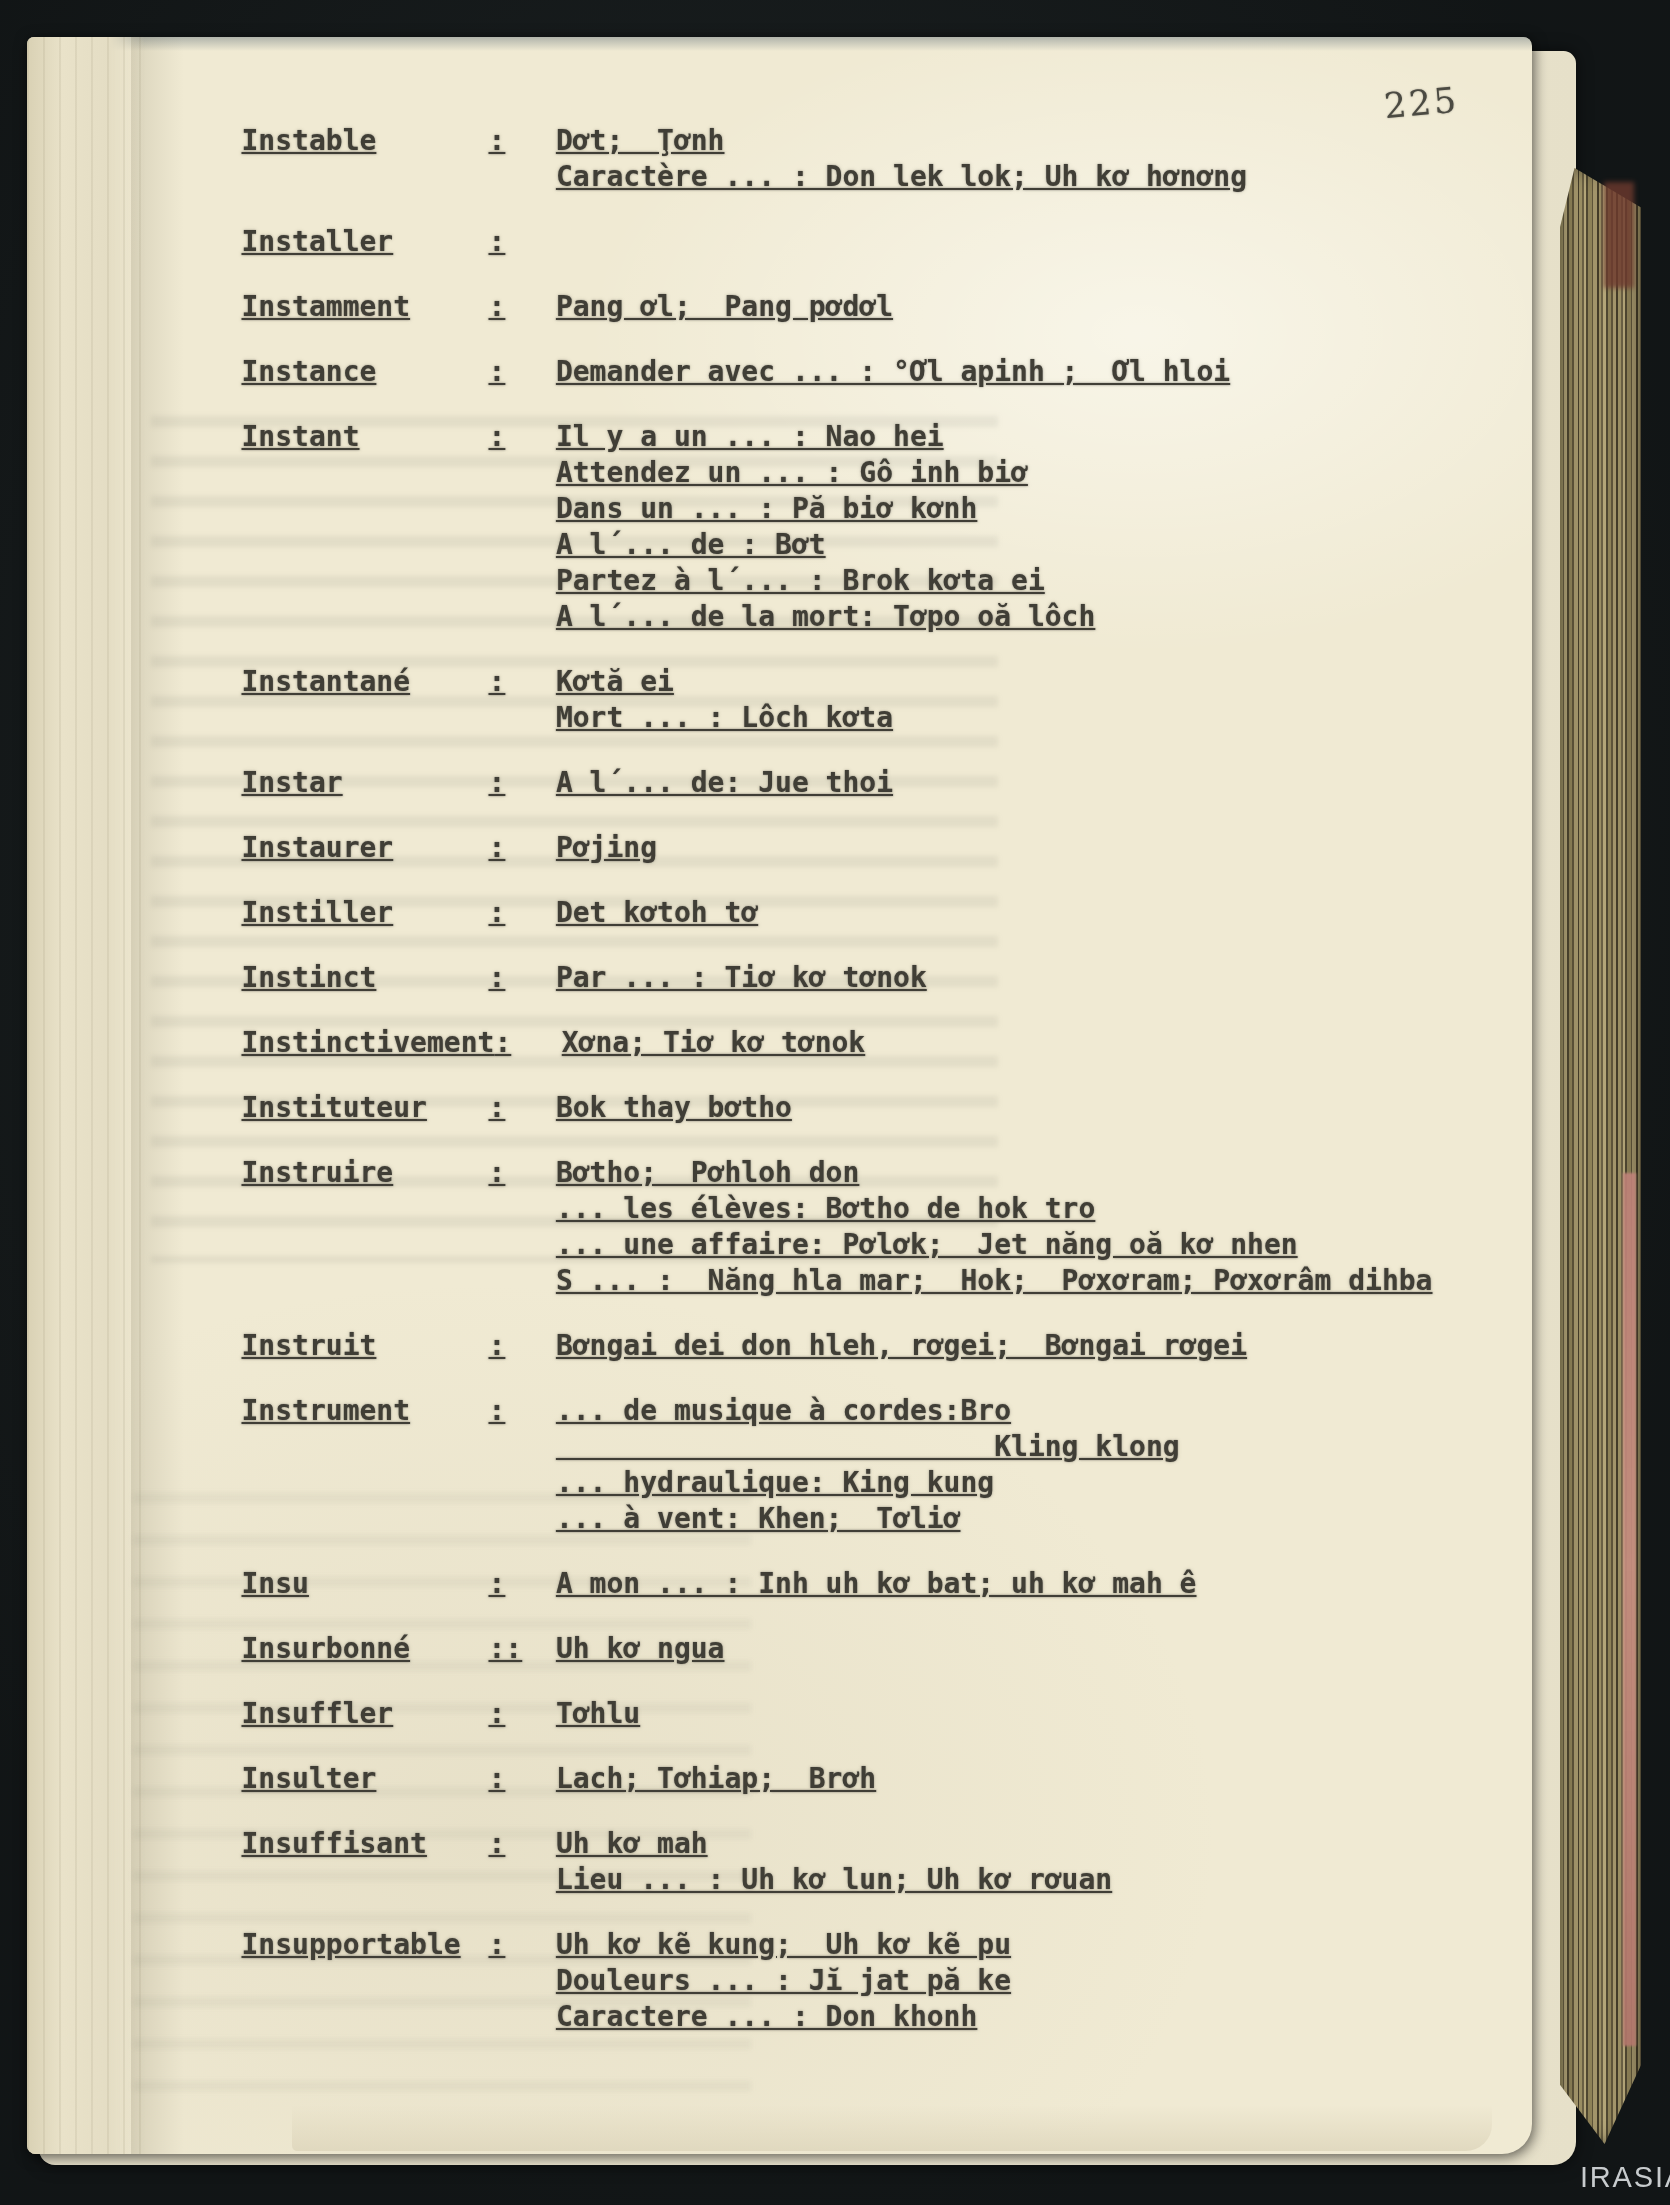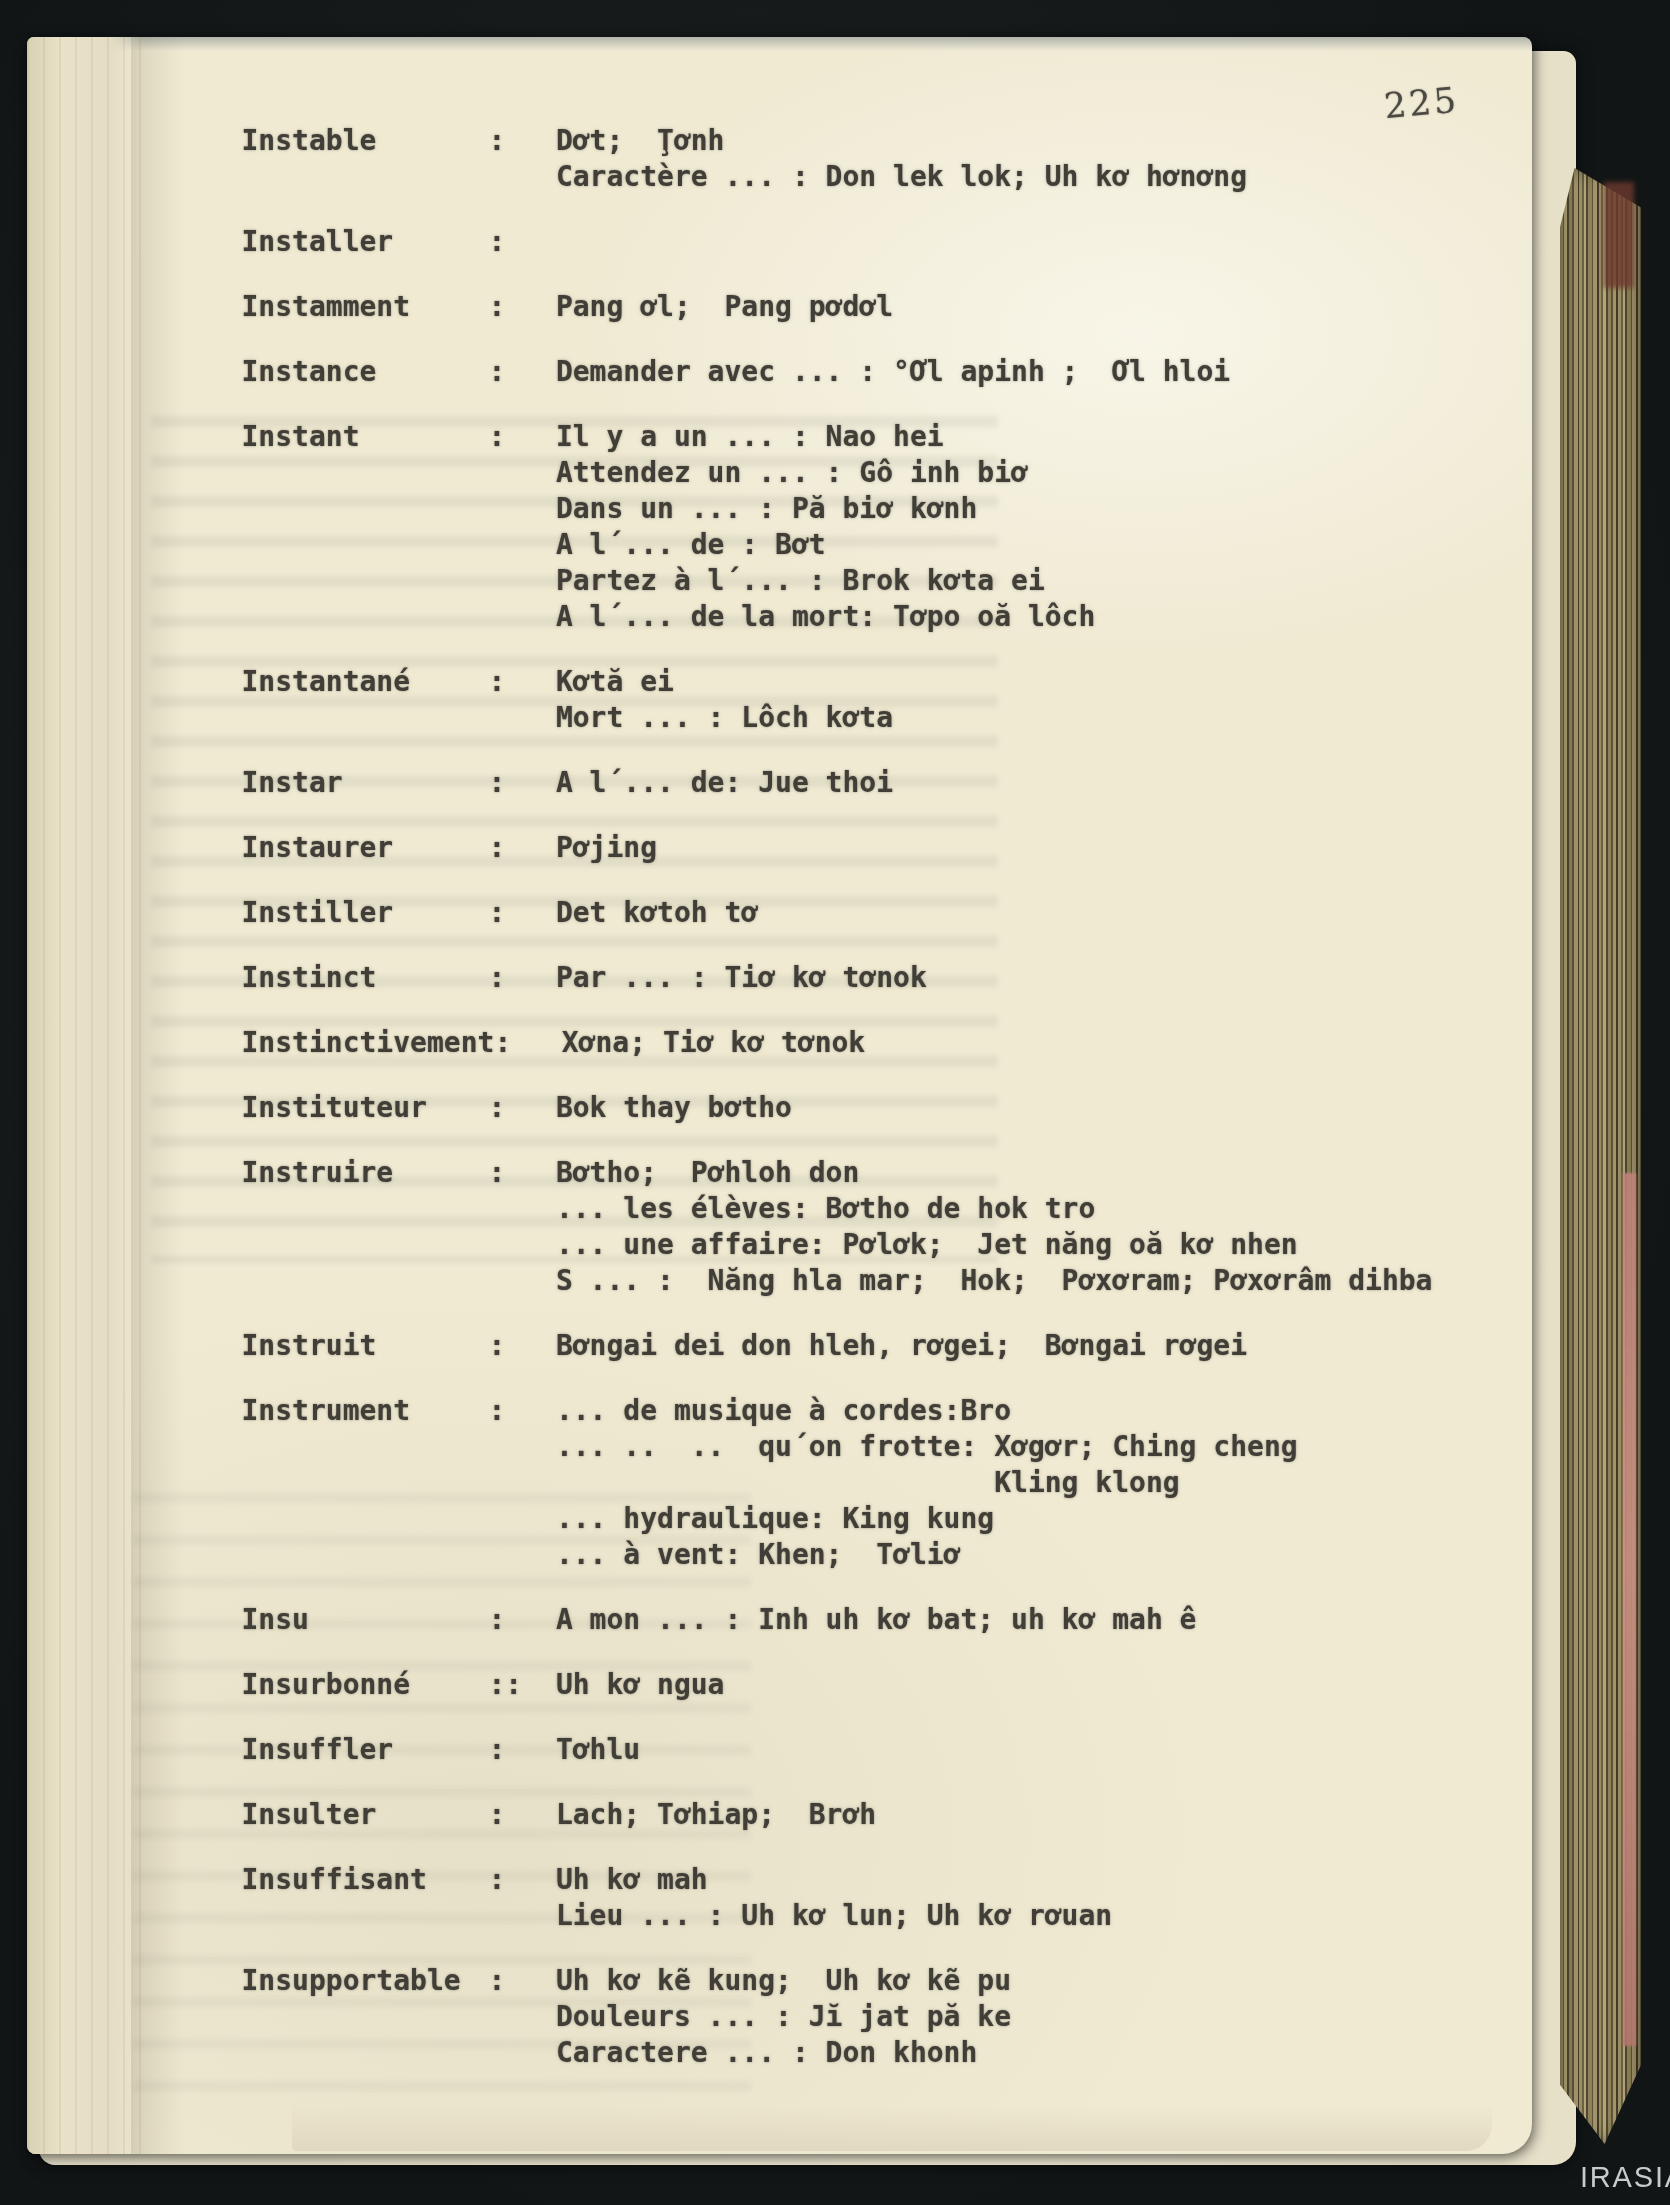--- a/index.html
+++ b/index.html
@@ -90,20 +90,21 @@
   .page-number{
     position:absolute;left:1357px;top:46px;
     font-family:"DejaVu Serif",serif;font-size:35px;color:#4b4a42;
     transform:rotate(-5deg);letter-spacing:2.6px;
     text-shadow:0 0 1.8px rgba(75,74,66,.5);
   }
   .entries{
     position:absolute;left:215px;top:86px;width:1279px;
     font-size:28px;line-height:36px;font-weight:bold;color:#403e36;
     text-shadow:0 0 1.8px rgba(64,62,54,.55), 0 0 5.3px rgba(64,62,54,.12);
+    text-decoration:underline;
   }
   .entry{display:flex;margin-bottom:29px;}
   .hw{min-width:247px;flex:none;white-space:pre;}
   .sep{width:19.4px;flex:none;white-space:pre;}
   .defs{flex:none;margin-left:48px;}
   .line{white-space:pre;}
   
   .watermark{
     position:absolute;left:1580px;top:2161px;
     font-family:"Liberation Sans",sans-serif;font-size:29px;
@@ -234,21 +235,20 @@
         <div class="sep">:</div>
         <div class="defs">
           <div class="line">Bơngai dei don hleh, rơgei;  Bơngai rơgei</div>
         </div>
       </div>
       <div class="entry">
         <div class="hw">Instrument</div>
         <div class="sep">:</div>
         <div class="defs">
           <div class="line">... de musique à cordes:Bro</div>
-          <div class="line">... ..  ..  qu´on frotte: Xơgơr; Ching cheng</div>
           <div class="line">                          Kling klong</div>
           <div class="line">... hydraulique: King kung</div>
           <div class="line">... à vent: Khen;  Tơliơ</div>
         </div>
       </div>
       <div class="entry">
         <div class="hw">Insu</div>
         <div class="sep">:</div>
         <div class="defs">
           <div class="line">A mon ... : Inh uh kơ bat; uh kơ mah ê</div>

